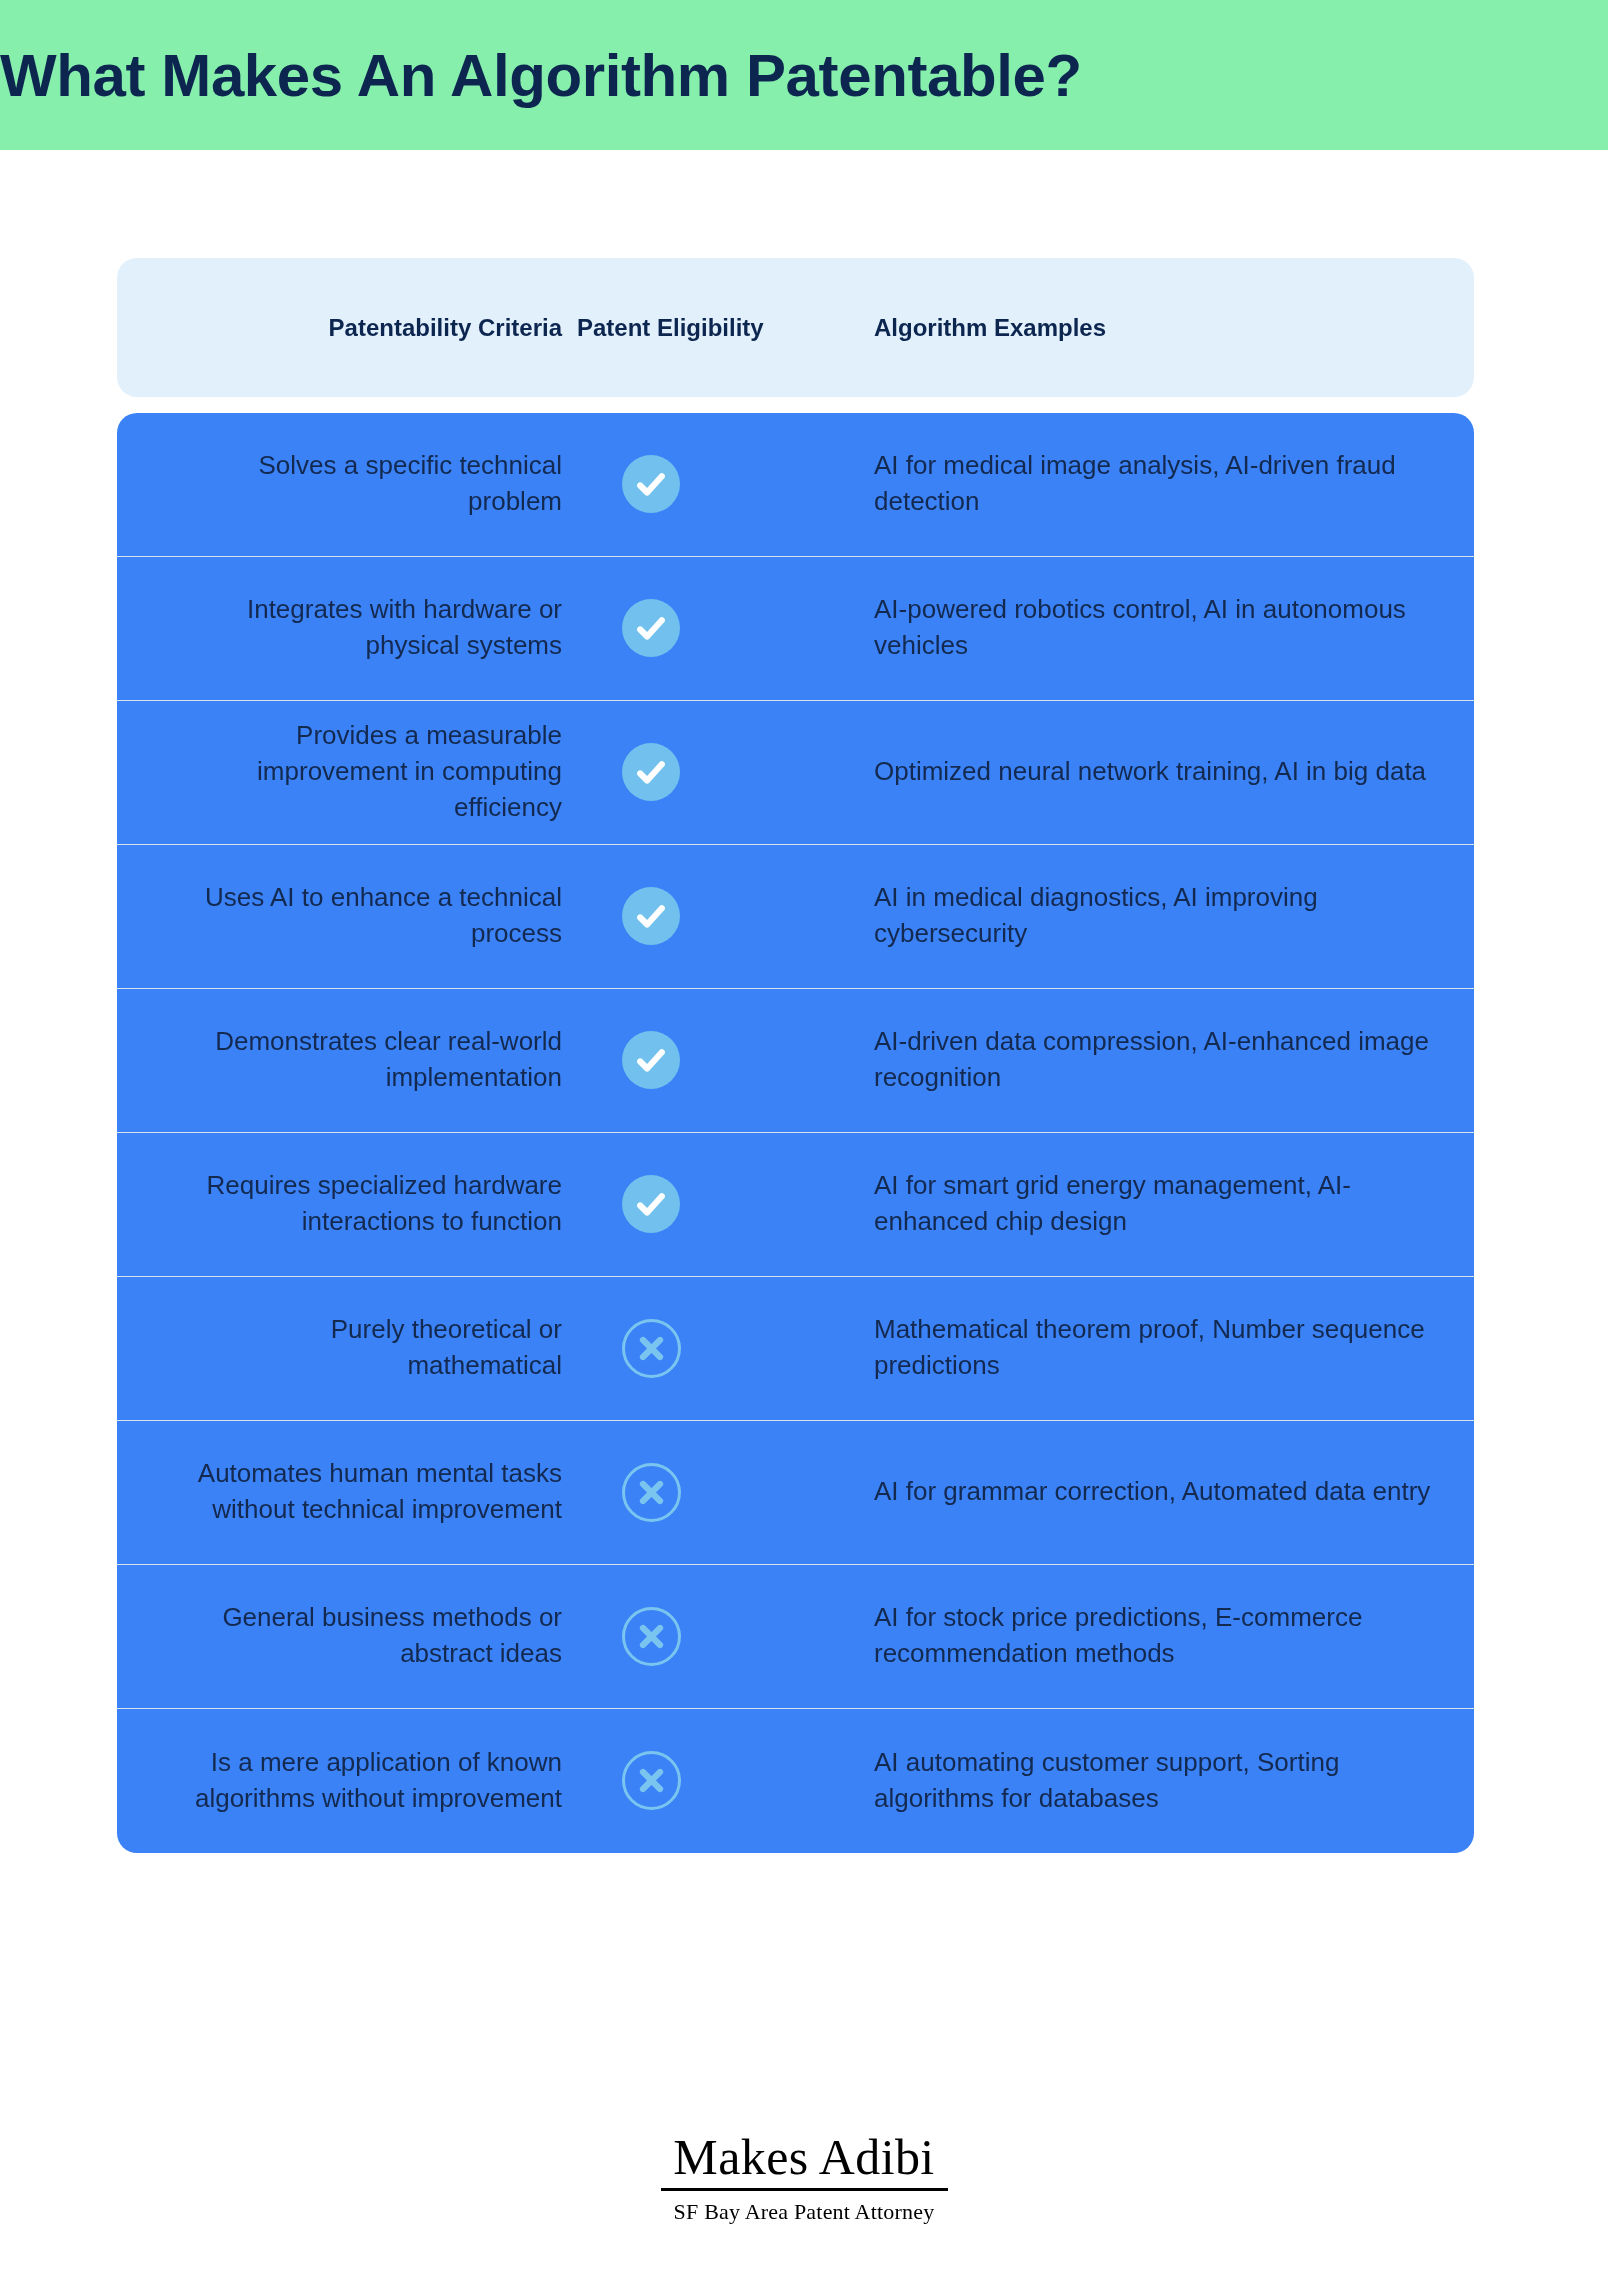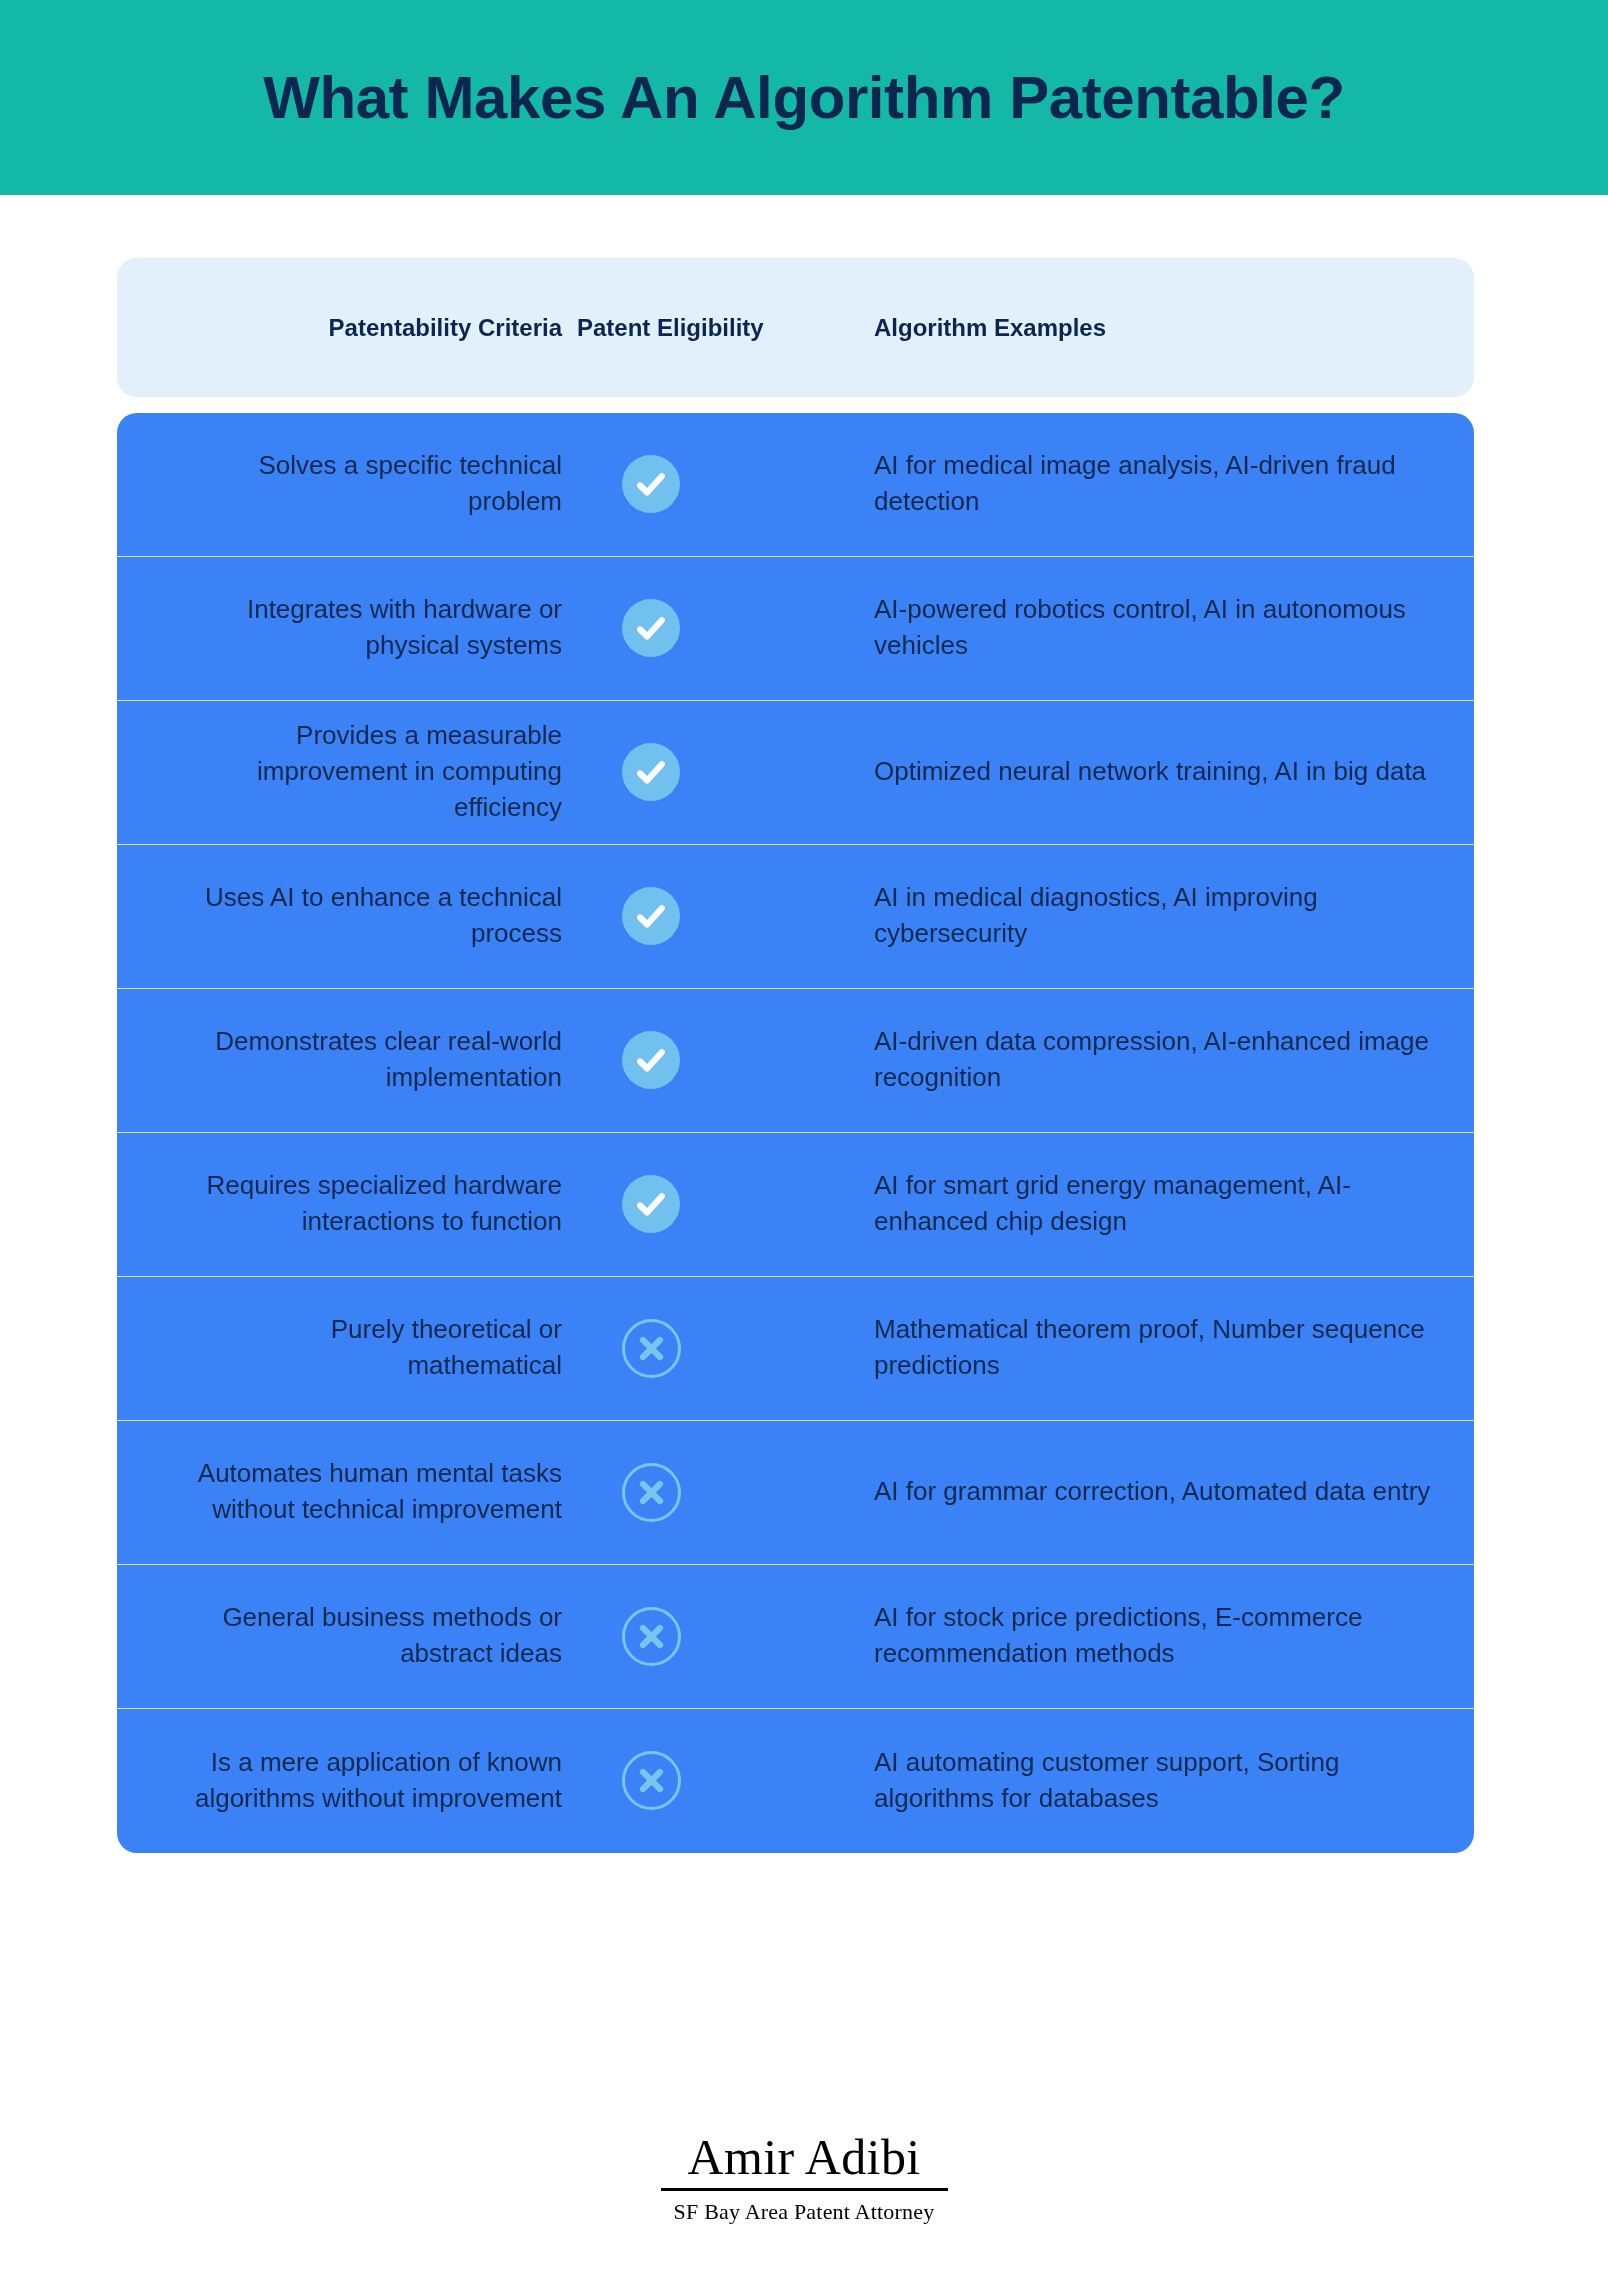--- a/index.html
+++ b/index.html
@@ -19,25 +19,25 @@
     background: #ffffff;
     overflow: hidden;
   }
 
   
   .banner {
     position: absolute;
     left: 0;
     top: 0;
     width: 1608px;
-    height: 195px;
-    background: #14b8a6;
-    display: flex;
-    align-items: center;
-    justify-content: center;
+    height: 150px;
+    background: #86efac;
+    display: flex;
+    align-items: center;
+    justify-content: flex-start;
   }
   .banner-title {
     font-family: "Liberation Sans", sans-serif;
     font-weight: bold;
     font-size: 60px;
     letter-spacing: -0.4px;
     color: #0d2650;
     white-space: nowrap;
     text-align: center;
   }
@@ -302,19 +302,19 @@
               </div>
             </div>
           </div>
           <div class="col-examples cell-text">AI automating customer support, Sorting algorithms for databases</div>
         </div>
       </div>
 
   </div>
 
   <div class="footer">
-    <div class="logo-name">Amir Adibi</div>
+    <div class="logo-name">Makes Adibi</div>
     <div class="logo-rule"></div>
     <div class="logo-tag">SF Bay Area Patent Attorney</div>
   </div>
 
 </div>
 
 
 </body></html>

